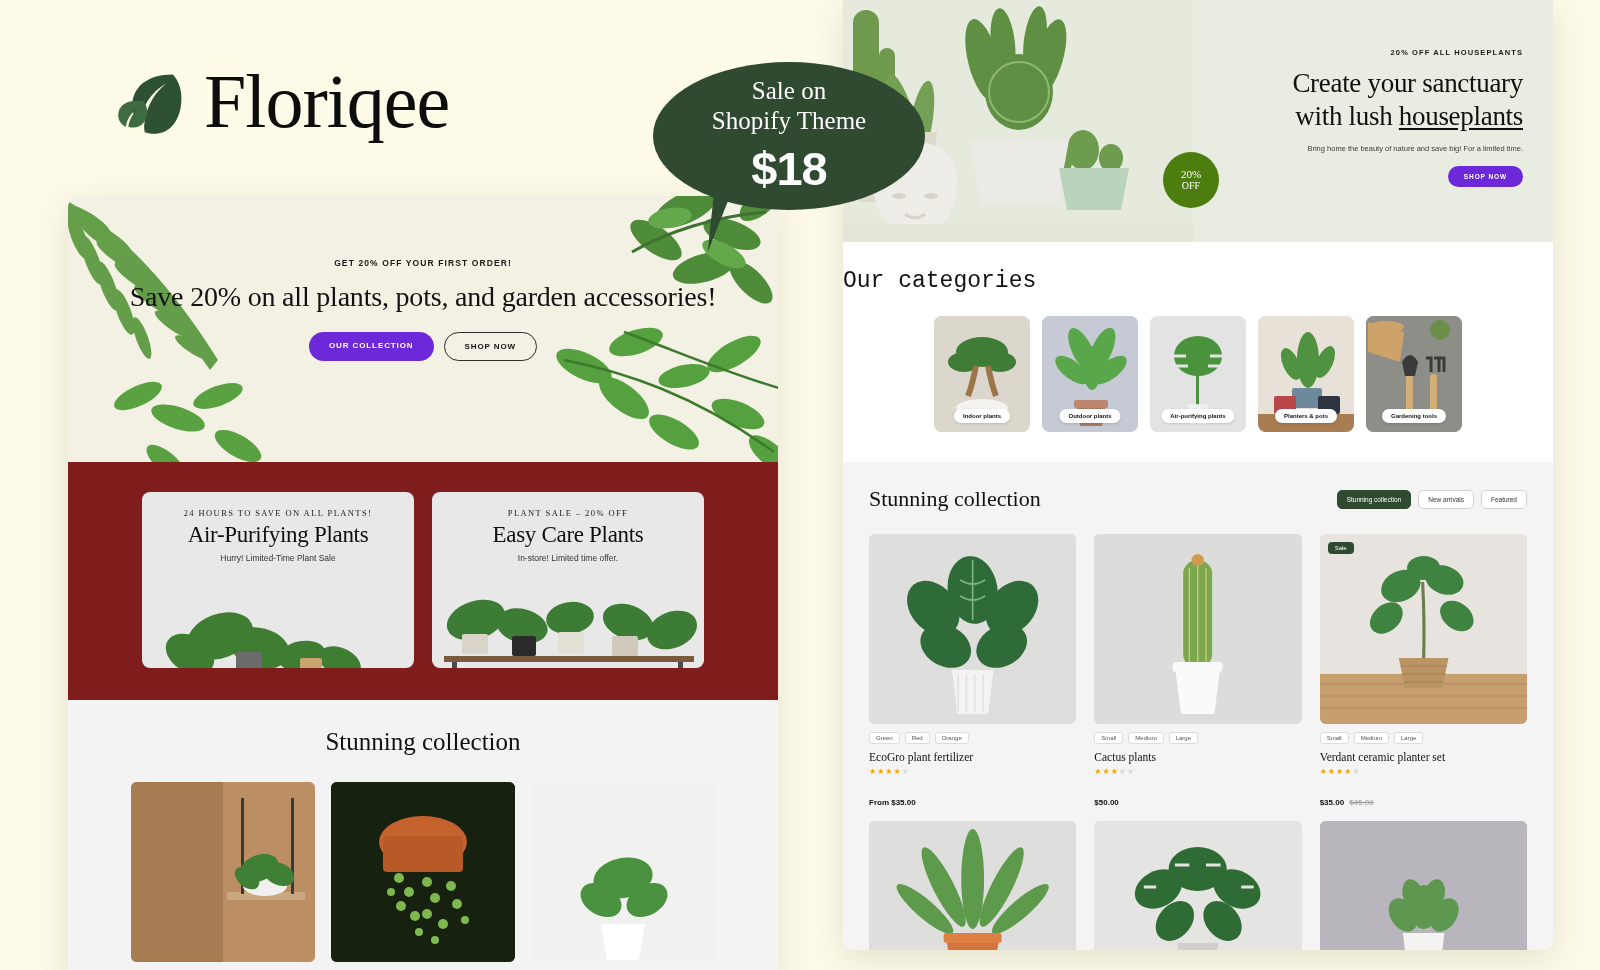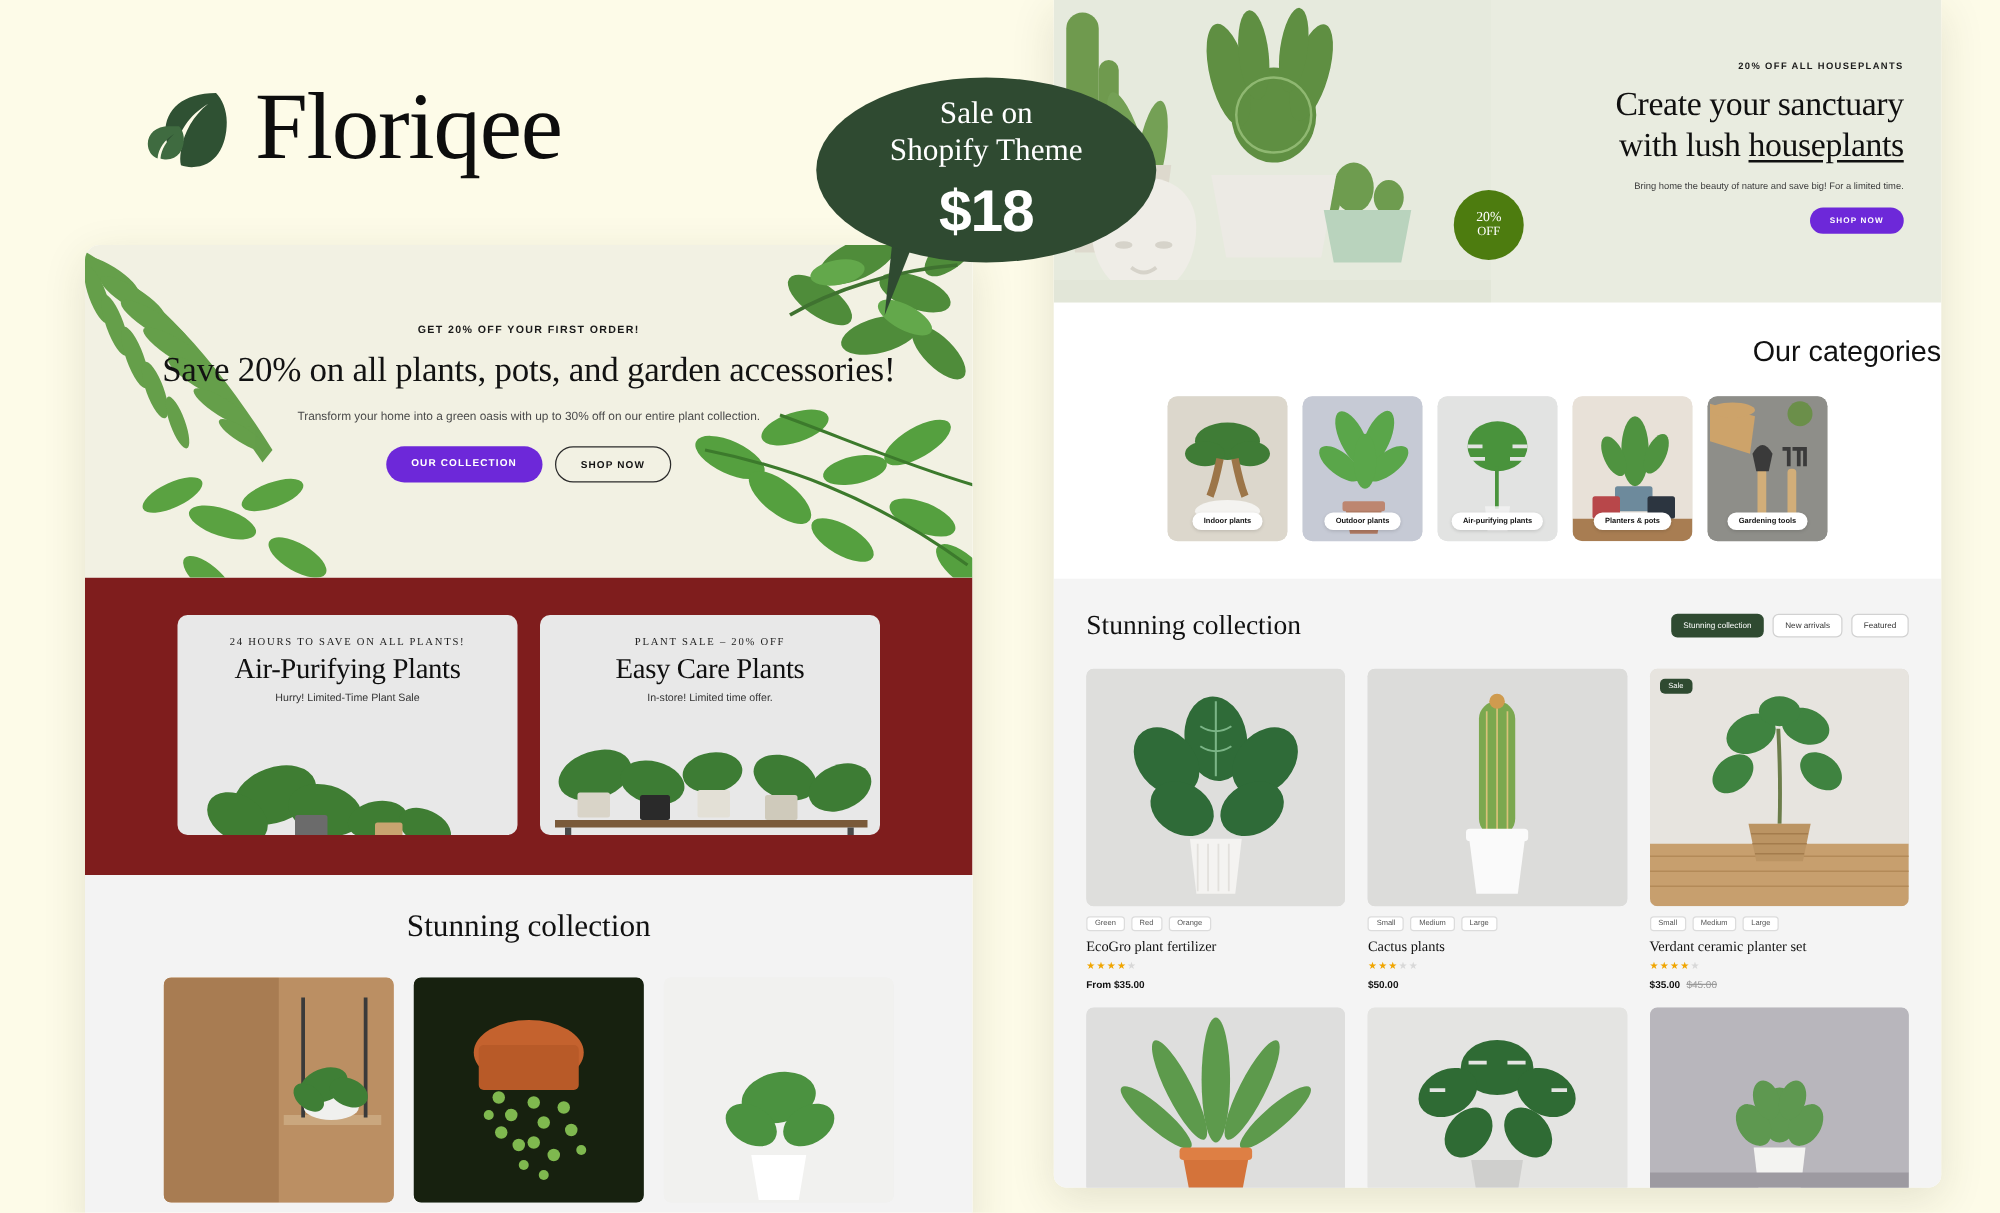--- a/index.html
+++ b/index.html
@@ -102,21 +102,21 @@
   .rhero .btn { margin-top: 13px; padding: 7px 16px; font-size: 6.5px; }
   .offbadge {
     position: absolute; left: 1063px; top: 152px; width: 56px; height: 56px;
     border-radius: 50%; background:#4d7c0f; color:#fff; z-index: 12;
     display: flex; flex-direction: column; align-items: center; justify-content: center;
     font-family:"Liberation Serif", serif; line-height: 1.05;
   }
   .offbadge .b1 { font-size: 11px; } .offbadge .b2 { font-size: 10px; }
 
   .rcats { background:#fff; padding: 26px 0 30px; }
-  .rcats h2 { font-family:Liberation Sans, sans-serif; font-weight: normal; font-size: 23px; text-align:right; color:#111; }
+  .rcats h2 { font-family:Liberation Mono, monospace; font-weight: normal; font-size: 23px; text-align:left; color:#111; }
   .catrow { display: flex; gap: 12px; justify-content: center; margin-top: 22px; }
   .cat { width: 96px; height: 116px; border-radius: 8px; position: relative; overflow: hidden; }
   .cat-pill {
     position: absolute; left: 50%; transform: translateX(-50%); bottom: 9px;
     background:#fff; border-radius: 20px; padding: 4px 9px; white-space: nowrap;
     font-size: 6px; font-weight: bold; color:#111; box-shadow: 0 1px 3px rgba(0,0,0,.14);
   }
 
   .rcoll { background:#f4f4f4; padding: 24px 26px 0; }
   .rcoll-head { display:flex; align-items:center; justify-content: space-between; }
@@ -130,21 +130,21 @@
   .pimg { width: 100%; height: 190px; border-radius: 6px; overflow: hidden; position: relative; }
   .sale-badge {
     position: absolute; left: 8px; top: 8px; background:#2f4a31; color:#fff;
     font-size: 6px; padding: 3px 7px; border-radius: 4px; z-index: 5;
   }
   .chips { display:flex; gap: 5px; margin-top: 8px; }
   .chip { font-size: 6px; color:#555; border:1px solid #dcdcdc; background:#fff; padding: 2px 6px; border-radius: 3px; }
   .pname { font-family:"Liberation Serif", serif; font-size: 11.5px; color:#121212; margin-top: 7px; }
   .stars { margin-top: 4px; font-size: 8px; letter-spacing: 1px; color:#f0a500; }
   .stars .off { color:#d8d8d8; }
-  .price { margin-top: 6px; font-size: 8px; font-weight: bold; color:#111; }
+  .price { margin-top: 22px; font-size: 8px; font-weight: bold; color:#111; }
   .price .old { font-weight: normal; color:#999; text-decoration: line-through; margin-left: 5px; }
 </style>
 </head>
 <body>
 
 <div class="stage">
 
   <div class="logo">
     <svg class="logo-mark" viewBox="0 0 100 100">
       <path d="M78 16C44 16 26 33 26 56c0 10 4 18 10 23 2-22 14-40 34-52-15 12-25 29-28 48-1 6-1 11 0 15 3 1 7 2 11 2 25 0 36-22 36-46 0-13-5-24-11-30z" fill="#2f5133"></path>
@@ -216,21 +216,20 @@
           <ellipse cx="70" cy="62" rx="28" ry="11" transform="rotate(18 70 62)"></ellipse>
           <ellipse cx="110" cy="40" rx="26" ry="10" transform="rotate(-20 110 40)"></ellipse>
           <ellipse cx="130" cy="90" rx="26" ry="11" transform="rotate(30 130 90)"></ellipse>
           <ellipse cx="58" cy="106" rx="24" ry="10" transform="rotate(40 58 106)"></ellipse>
         </g>
       </svg>
 
       <div class="lhero-inner">
         <div class="eyebrow">GET 20% OFF YOUR FIRST ORDER!</div>
         <h1>Save 20% on all plants, pots, and garden accessories!</h1>
-        <p class="sub">Transform your home into a green oasis with up to 30% off on our entire plant collection.</p>
         <div class="btn-row">
           <span class="btn btn-dark">OUR COLLECTION</span>
           <span class="btn btn-ghost">SHOP NOW</span>
         </div>
       </div>
     </div>
 
     <div class="lpromos">
       <div class="promo">
         <div class="pe">24 HOURS TO SAVE ON ALL PLANTS!</div>

